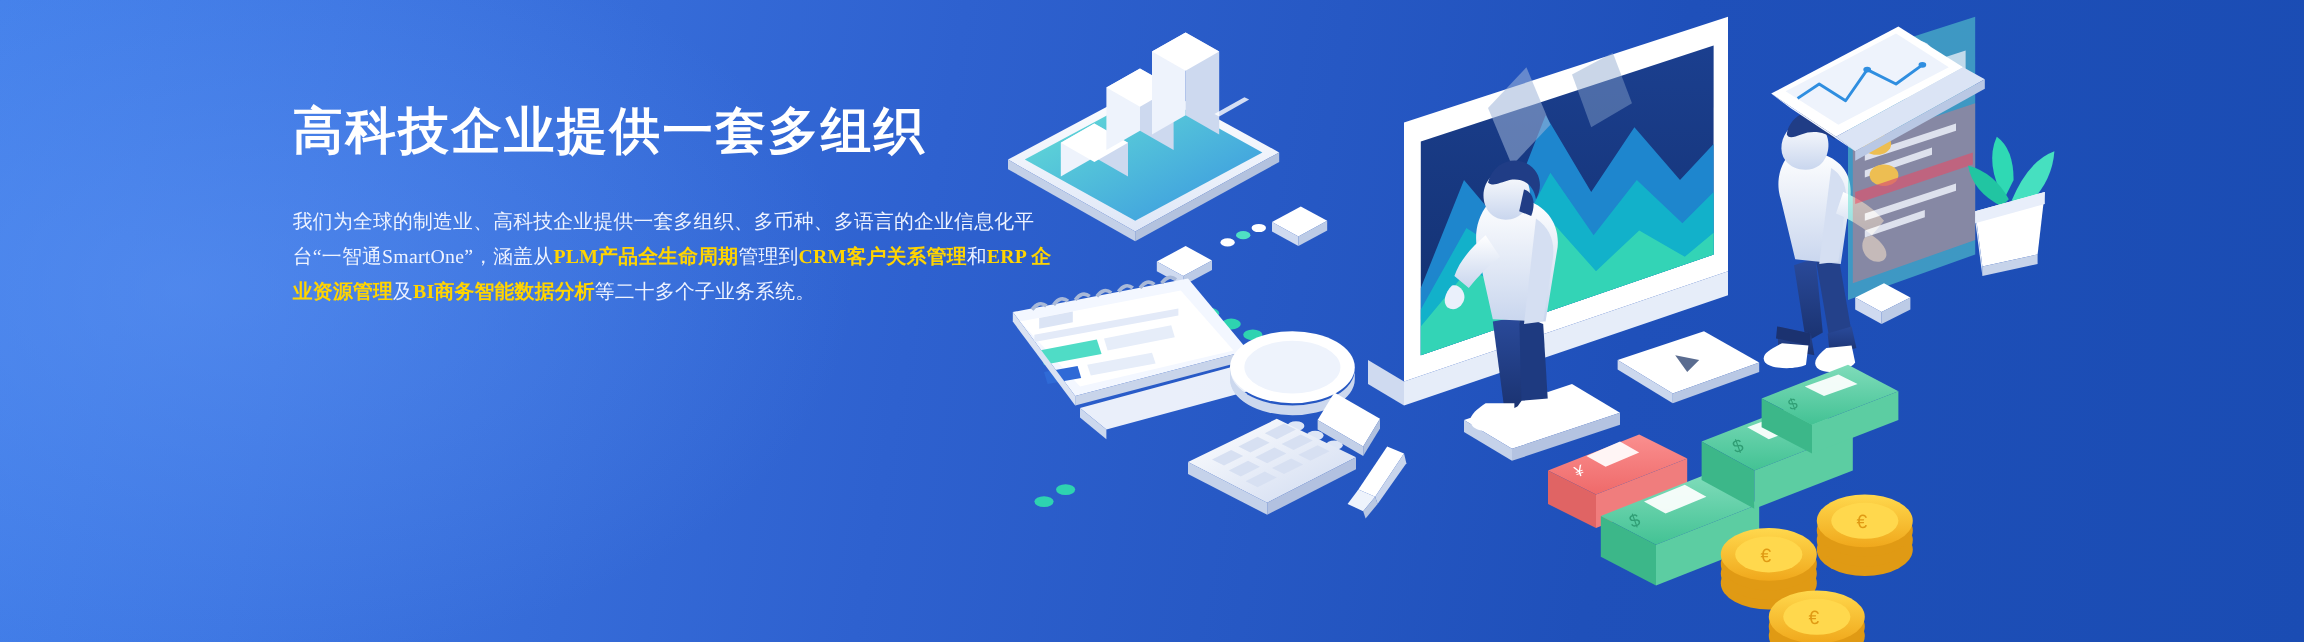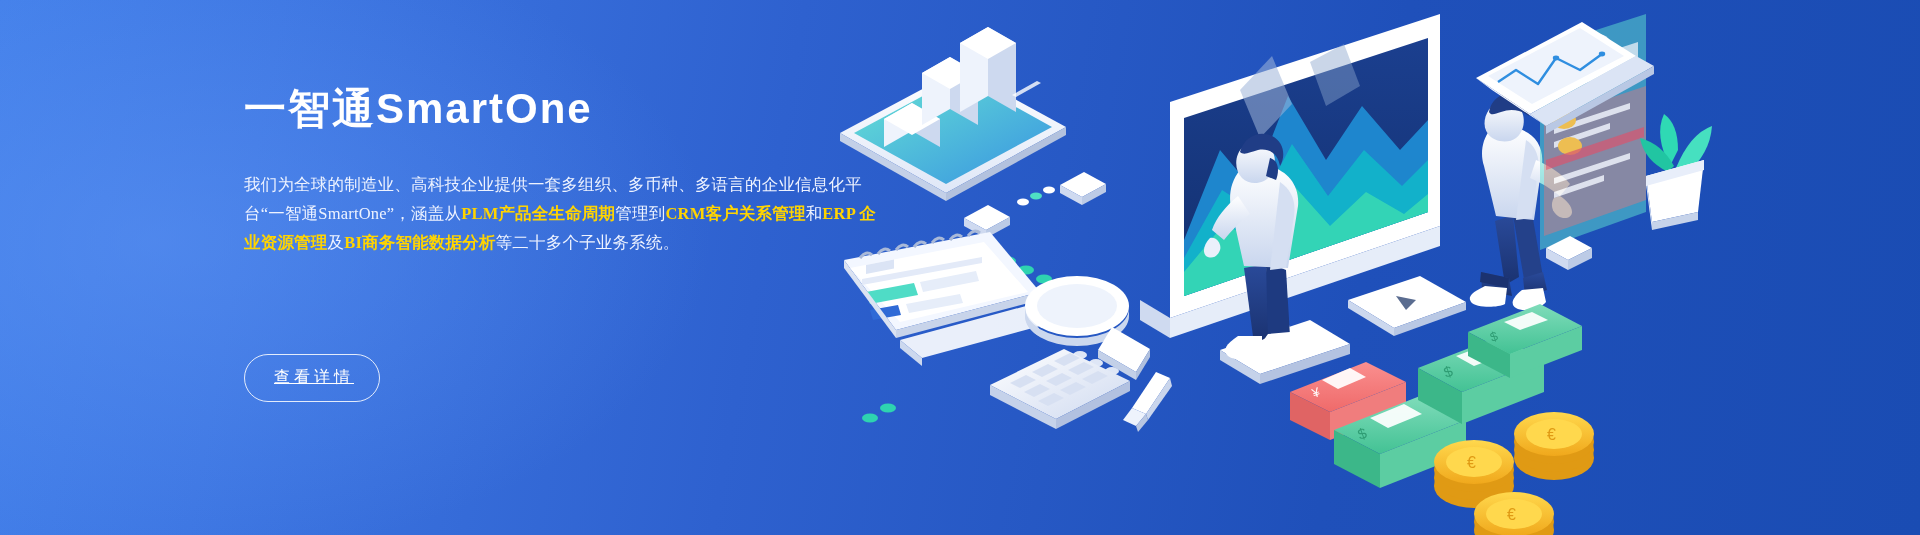--- a/index.html
+++ b/index.html
@@ -386,19 +386,18 @@
           <ellipse cx="674" cy="522" rx="40" ry="22" fill="#e09a14"></ellipse>
           <ellipse cx="674" cy="514" rx="40" ry="22" fill="url(#gGold)"></ellipse>
           <ellipse cx="674" cy="514" rx="28" ry="15" fill="#ffd84d"></ellipse>
           <text x="667" y="520" font-family="'Liberation Sans',sans-serif" font-size="16" fill="#e09a14">€</text>
         </g>
       </g>
     </svg>
   </div>
 
   <div class="copy">
-    <h1 class="headline">一智通SmartOne</h1>
+    <h1 class="headline">高科技企业提供一套多组织</h1>
 
     <p class="para"><span>我们为全球的制造业、高科技企业提供一套多组织、多币种、多语言的企业信息化</span><span>平台“一智通SmartOne”，涵盖从</span><span class="hl">PLM产品全生命周期</span><span>管理到</span><span class="hl">CRM客户关系管理</span><span>和</span><span class="hl">ERP 企业资源管理</span><span>及</span><span class="hl">BI商务智能数据分析</span><span>等二十多个子业务系统。</span></p>
 
-    <a class="cta" href="#">查看详情</a>
   </div>
 </div>
 
 </body></html>

